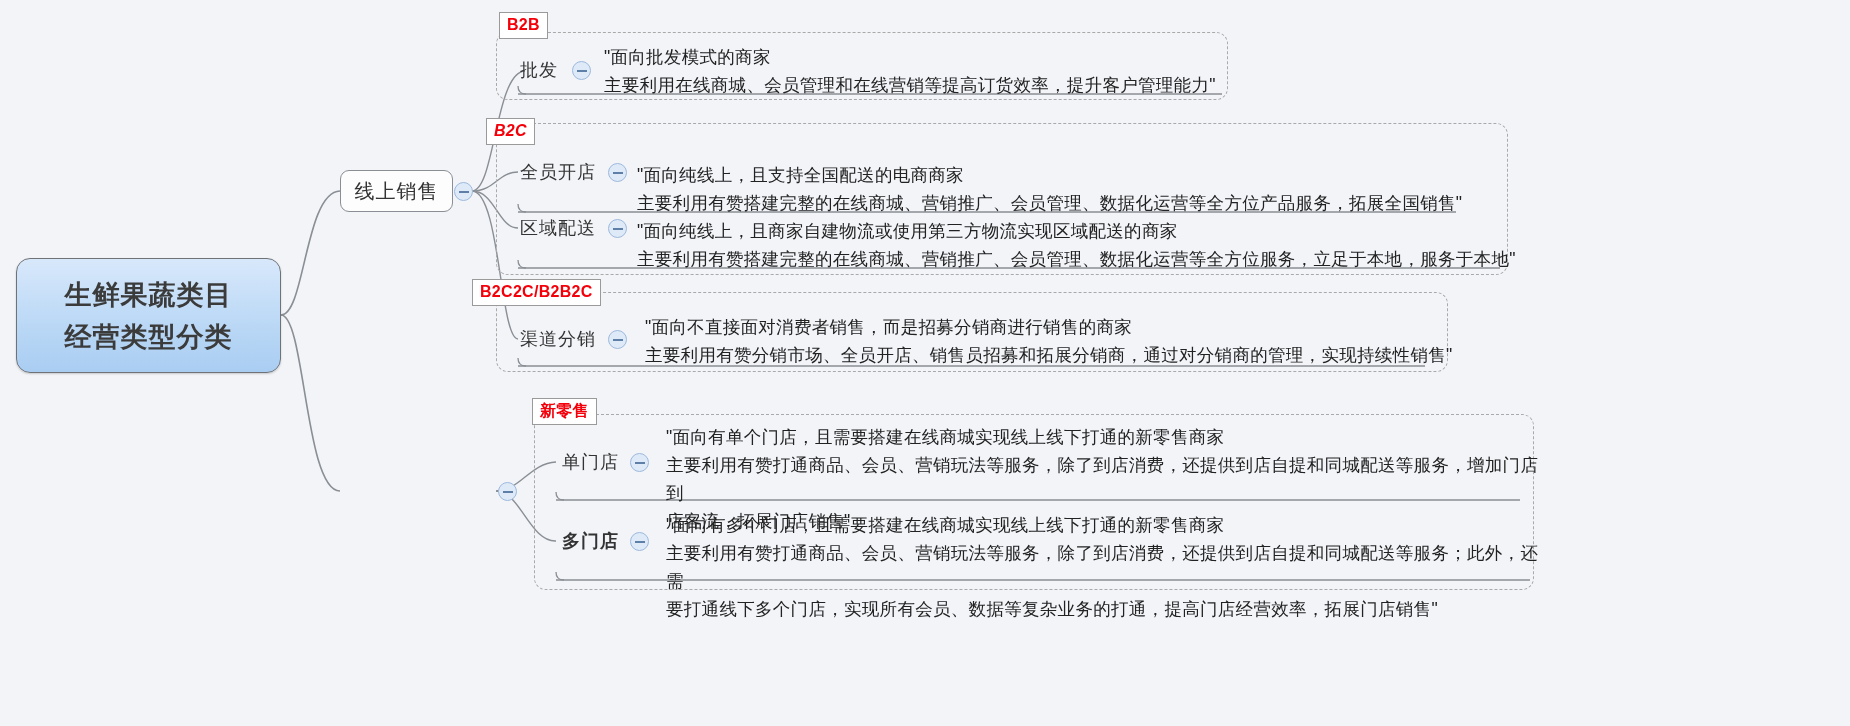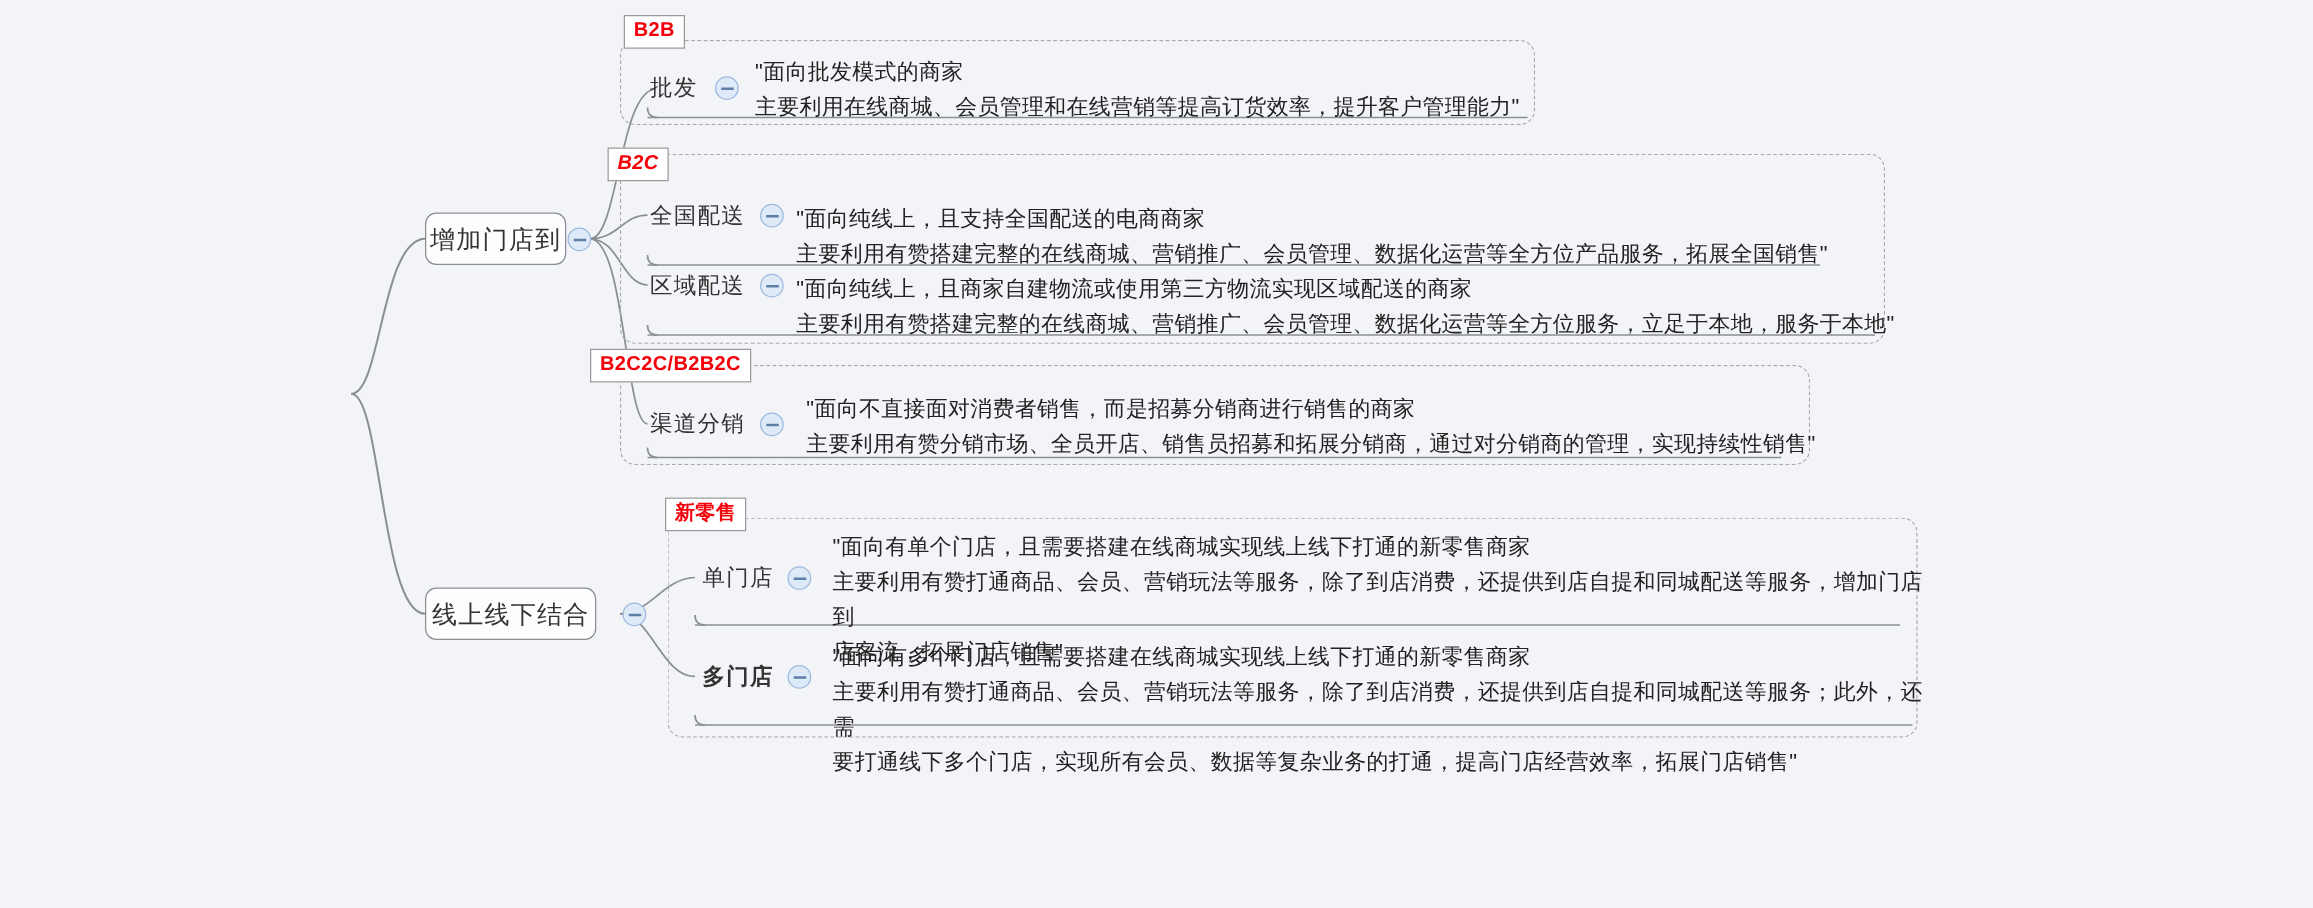--- a/index.html
+++ b/index.html
@@ -180,33 +180,36 @@
   <div class="group-box" id="box-b2b" style="left:496px; top:32px;  width:732px;  height:68px;"></div>
   <div class="group-box" id="box-b2c" style="left:496px; top:123px; width:1012px; height:152px;"></div>
   <div class="group-box" id="box-b2c2c" style="left:496px; top:292px; width:952px;  height:80px;"></div>
   <div class="group-box" id="box-newretail" style="left:534px; top:414px; width:1000px; height:176px;"></div>
 
   <div class="badge" style="left:486px; top:12px;margin-left:13px;">B2B</div>
   <div class="badge" style="left:486px; top:118px;font-style:italic;">B2C</div>
   <div class="badge" style="left:472px; top:279px;">B2C2C/B2B2C</div>
   <div class="badge" style="left:532px; top:398px;">新零售</div>
 
-
-  <div class="mid-node" id="mid-online">增加门店到</div>
+  <div class="root-node">
+    <div class="line">生鲜果蔬类目</div>
+    <div class="line">经营类型分类</div>
+  </div>
+
+  <div class="mid-node" id="mid-online">线上销售</div>
   <div class="toggle" style="left:454px; top:182px;"></div>
 
-  <div class="mid-node" id="mid-o2o">线上线下结合</div>
   <div class="toggle" style="left:498px; top:482px;"></div>
 
   <div class="leaf-label" style="left:520px; top:60px;">批发</div>
   <div class="toggle" style="left:572px; top:61px;"></div>
   <div class="desc" style="left:604px; top:43px; width:620px;">"面向批发模式的商家
 主要利用在线商城、会员管理和在线营销等提高订货效率，提升客户管理能力"</div>
 
-  <div class="leaf-label" style="left:520px; top:162px;">全国配送</div>
+  <div class="leaf-label" style="left:520px; top:162px;">全员开店</div>
   <div class="toggle" style="left:608px; top:163px;"></div>
   <div class="desc" style="left:637px; top:161px; width:860px;">"面向纯线上，且支持全国配送的电商商家
 主要利用有赞搭建完整的在线商城、营销推广、会员管理、数据化运营等全方位产品服务，拓展全国销售"</div>
 
   <div class="leaf-label" style="left:520px; top:218px;">区域配送</div>
   <div class="toggle" style="left:608px; top:219px;"></div>
   <div class="desc" style="left:637px; top:217px; width:880px;">"面向纯线上，且商家自建物流或使用第三方物流实现区域配送的商家
 主要利用有赞搭建完整的在线商城、营销推广、会员管理、数据化运营等全方位服务，立足于本地，服务于本地"</div>
 
   <div class="leaf-label" style="left:520px; top:329px;">渠道分销</div>

